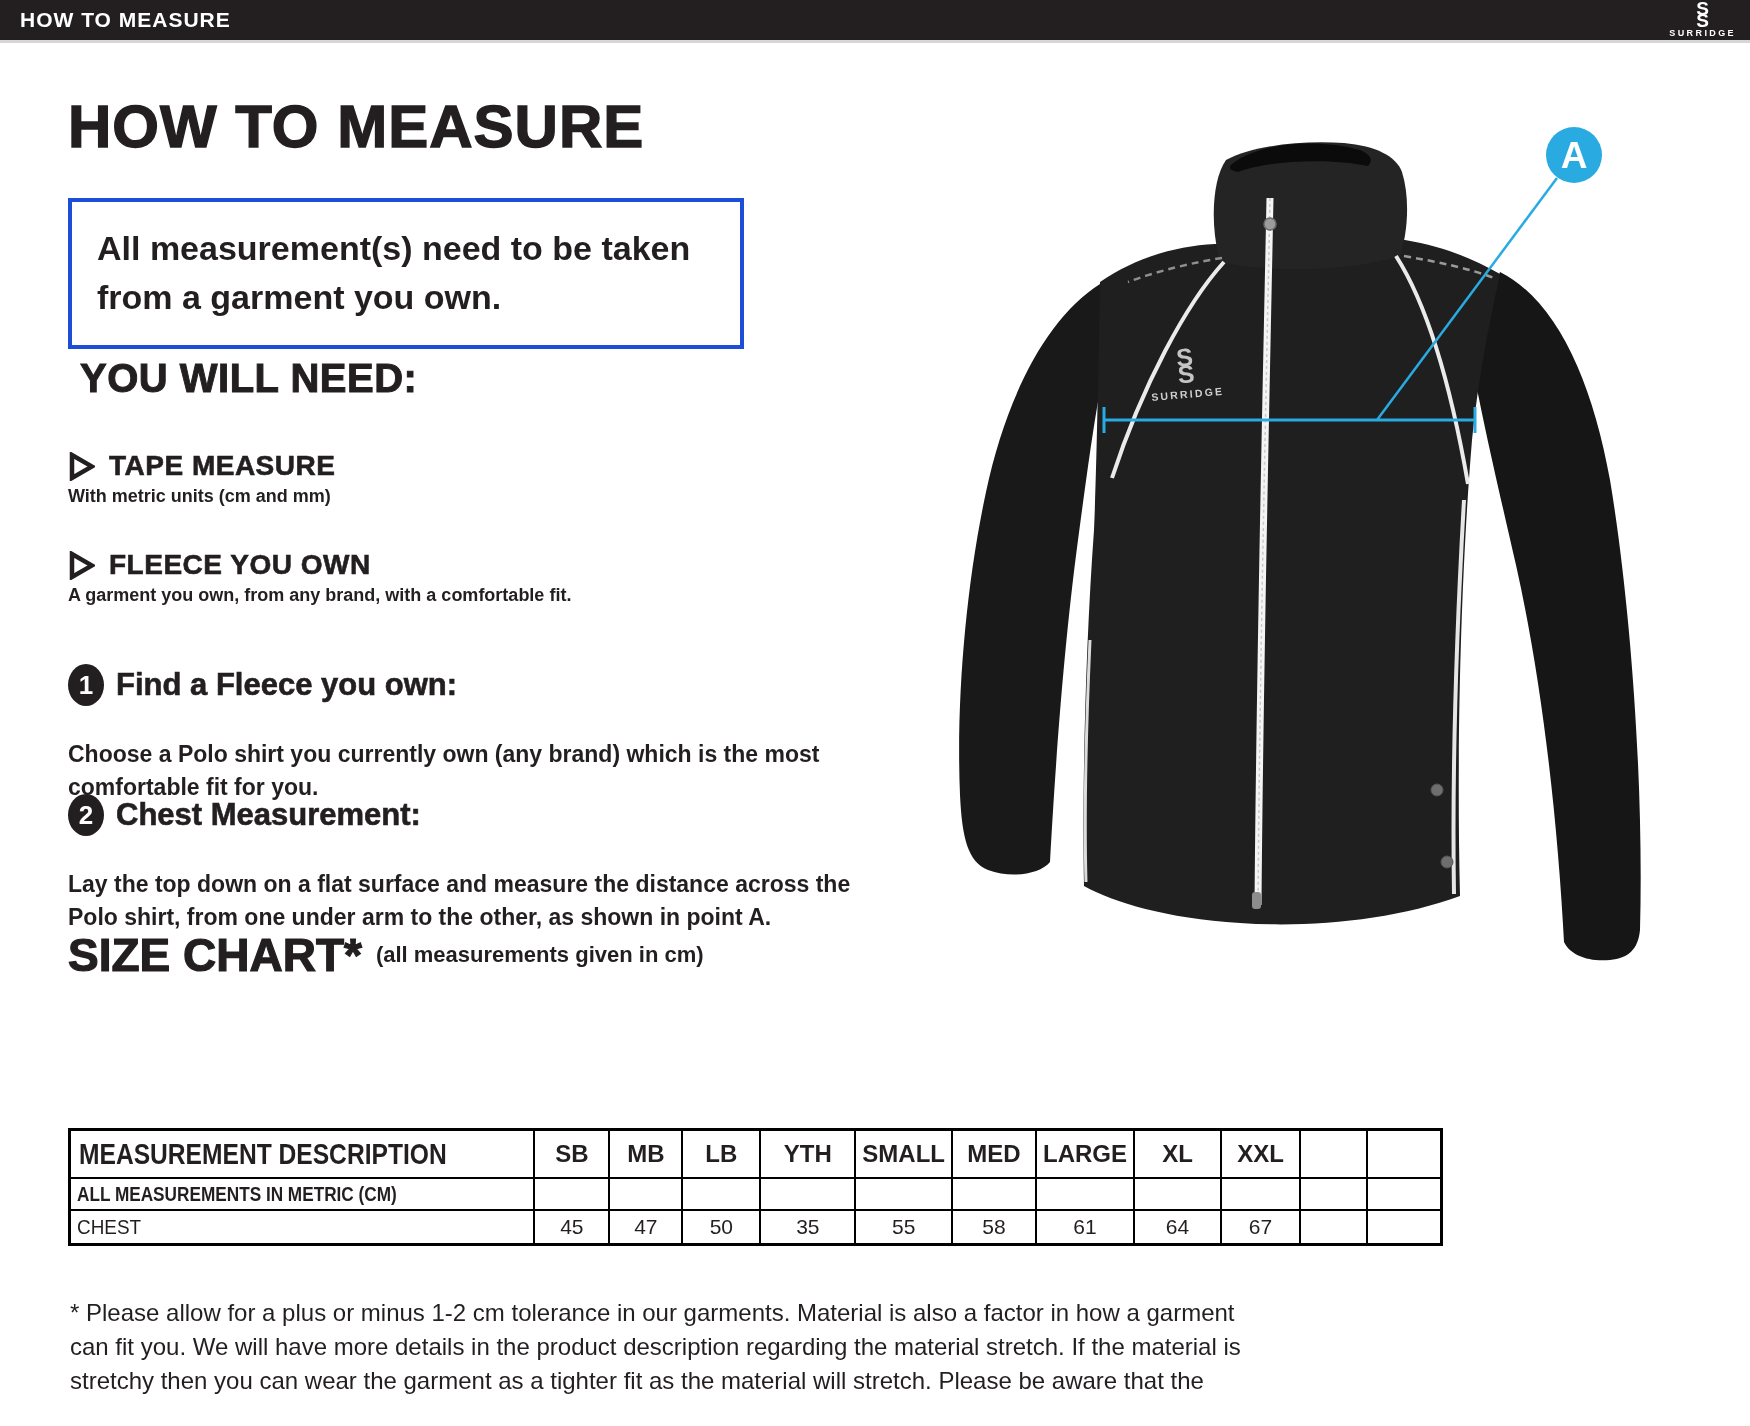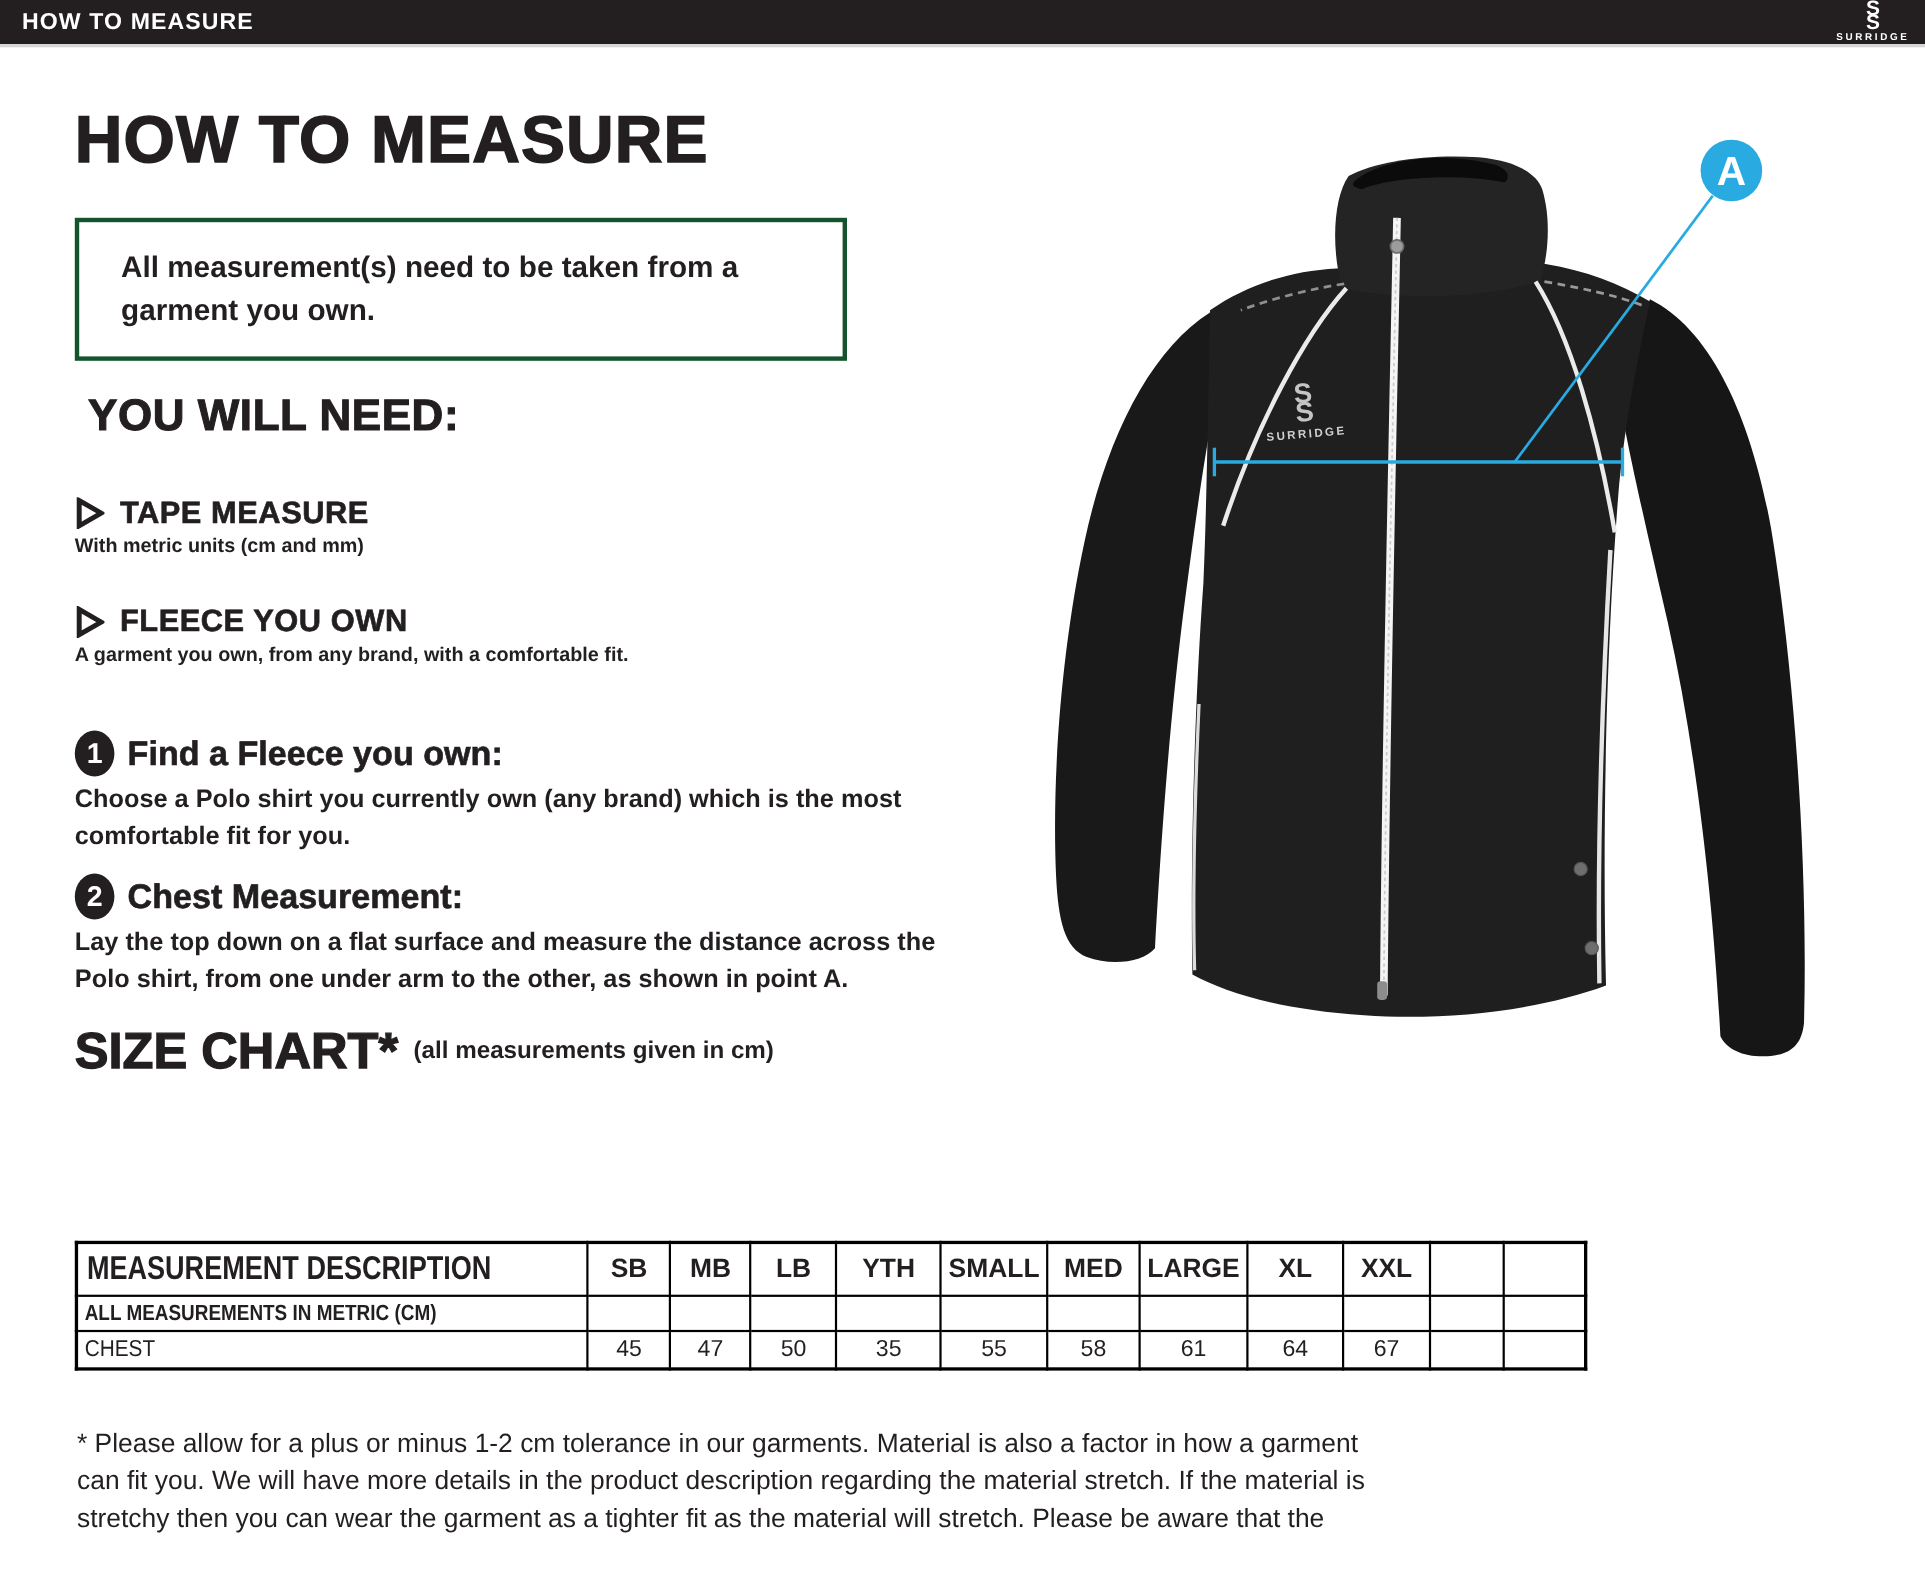--- a/index.html
+++ b/index.html
@@ -11,33 +11,33 @@
           display:flex;align-items:center;justify-content:space-between;}
   .topbar-title{margin-left:20px;color:#fff;font-size:21px;font-weight:700;letter-spacing:1px;}
   .topbar-rule{position:absolute;left:0;top:40px;width:1750px;height:3px;background:#d6d6d6;}
   .brand{margin-right:14px;display:flex;flex-direction:column;align-items:center;line-height:1;}
   .brand-s span{display:block;color:#fff;font-weight:700;font-size:19px;line-height:12px;text-align:center;}
   .brand-name{color:#fff;font-size:9px;font-weight:700;letter-spacing:2.4px;margin-top:2px;}
 
   
   .h1{position:absolute;left:68px;top:92px;font-size:60px;font-weight:700;letter-spacing:1px;
       -webkit-text-stroke:1.4px #231f20;}
-  .note-box{position:absolute;left:68px;top:198px;width:618px;border:4px solid #14532d;
-            padding:22px 38px;font-size:27px;font-weight:700;line-height:1.45;}
+  .note-box{position:absolute;left:68px;top:198px;width:618px;border:4px solid #1d4ed8;
+            padding:22px 25px;font-size:34px;font-weight:700;line-height:1.45;}
   .h2{position:absolute;font-weight:700;-webkit-text-stroke:1px #231f20;letter-spacing:0.5px;}
   .h2.need{left:80px;top:356px;font-size:40px;}
   .need-item{position:absolute;left:68px;display:flex;align-items:center;gap:14px;}
   .need-item .tri{flex:0 0 auto;display:block;}
   .need-label{font-size:28px;font-weight:700;-webkit-text-stroke:0.6px #231f20;letter-spacing:0.5px;}
   .need-desc{position:absolute;left:68px;font-size:18px;font-weight:700;}
   .step-head{position:absolute;left:68px;display:flex;align-items:center;gap:12px;}
   .step-num{flex:0 0 auto;width:36px;height:42px;border-radius:50%;background:#231f20;color:#fff;
             display:flex;align-items:center;justify-content:center;font-size:26px;font-weight:700;}
   .step-title{font-size:31px;font-weight:700;-webkit-text-stroke:0.6px #231f20;}
-  .step-body{position:absolute;left:68px;width:790px;font-size:23px;font-weight:700;line-height:1.42;}
+  .step-body{position:absolute;left:68px;width:790px;font-size:23px;font-weight:700;line-height:1.42;margin-top:28px;}
   .sizechart-head{position:absolute;left:68px;top:928px;display:flex;align-items:center;gap:14px;}
   .sizechart-title{font-size:46px;font-weight:700;-webkit-text-stroke:1.2px #231f20;}
   .sizechart-sub{font-size:22px;font-weight:700;}
 
   
   .size-table{position:absolute;left:68px;top:1128px;border-collapse:collapse;table-layout:fixed;
               border:3px solid #000;}
   .size-table td,.size-table th{border:2px solid #000;padding:0 6px;overflow:hidden;white-space:nowrap;}
   .size-table th{height:46px;font-size:24px;font-weight:700;text-align:center;}
   .size-table th.desc{text-align:left;padding-left:8px;}

